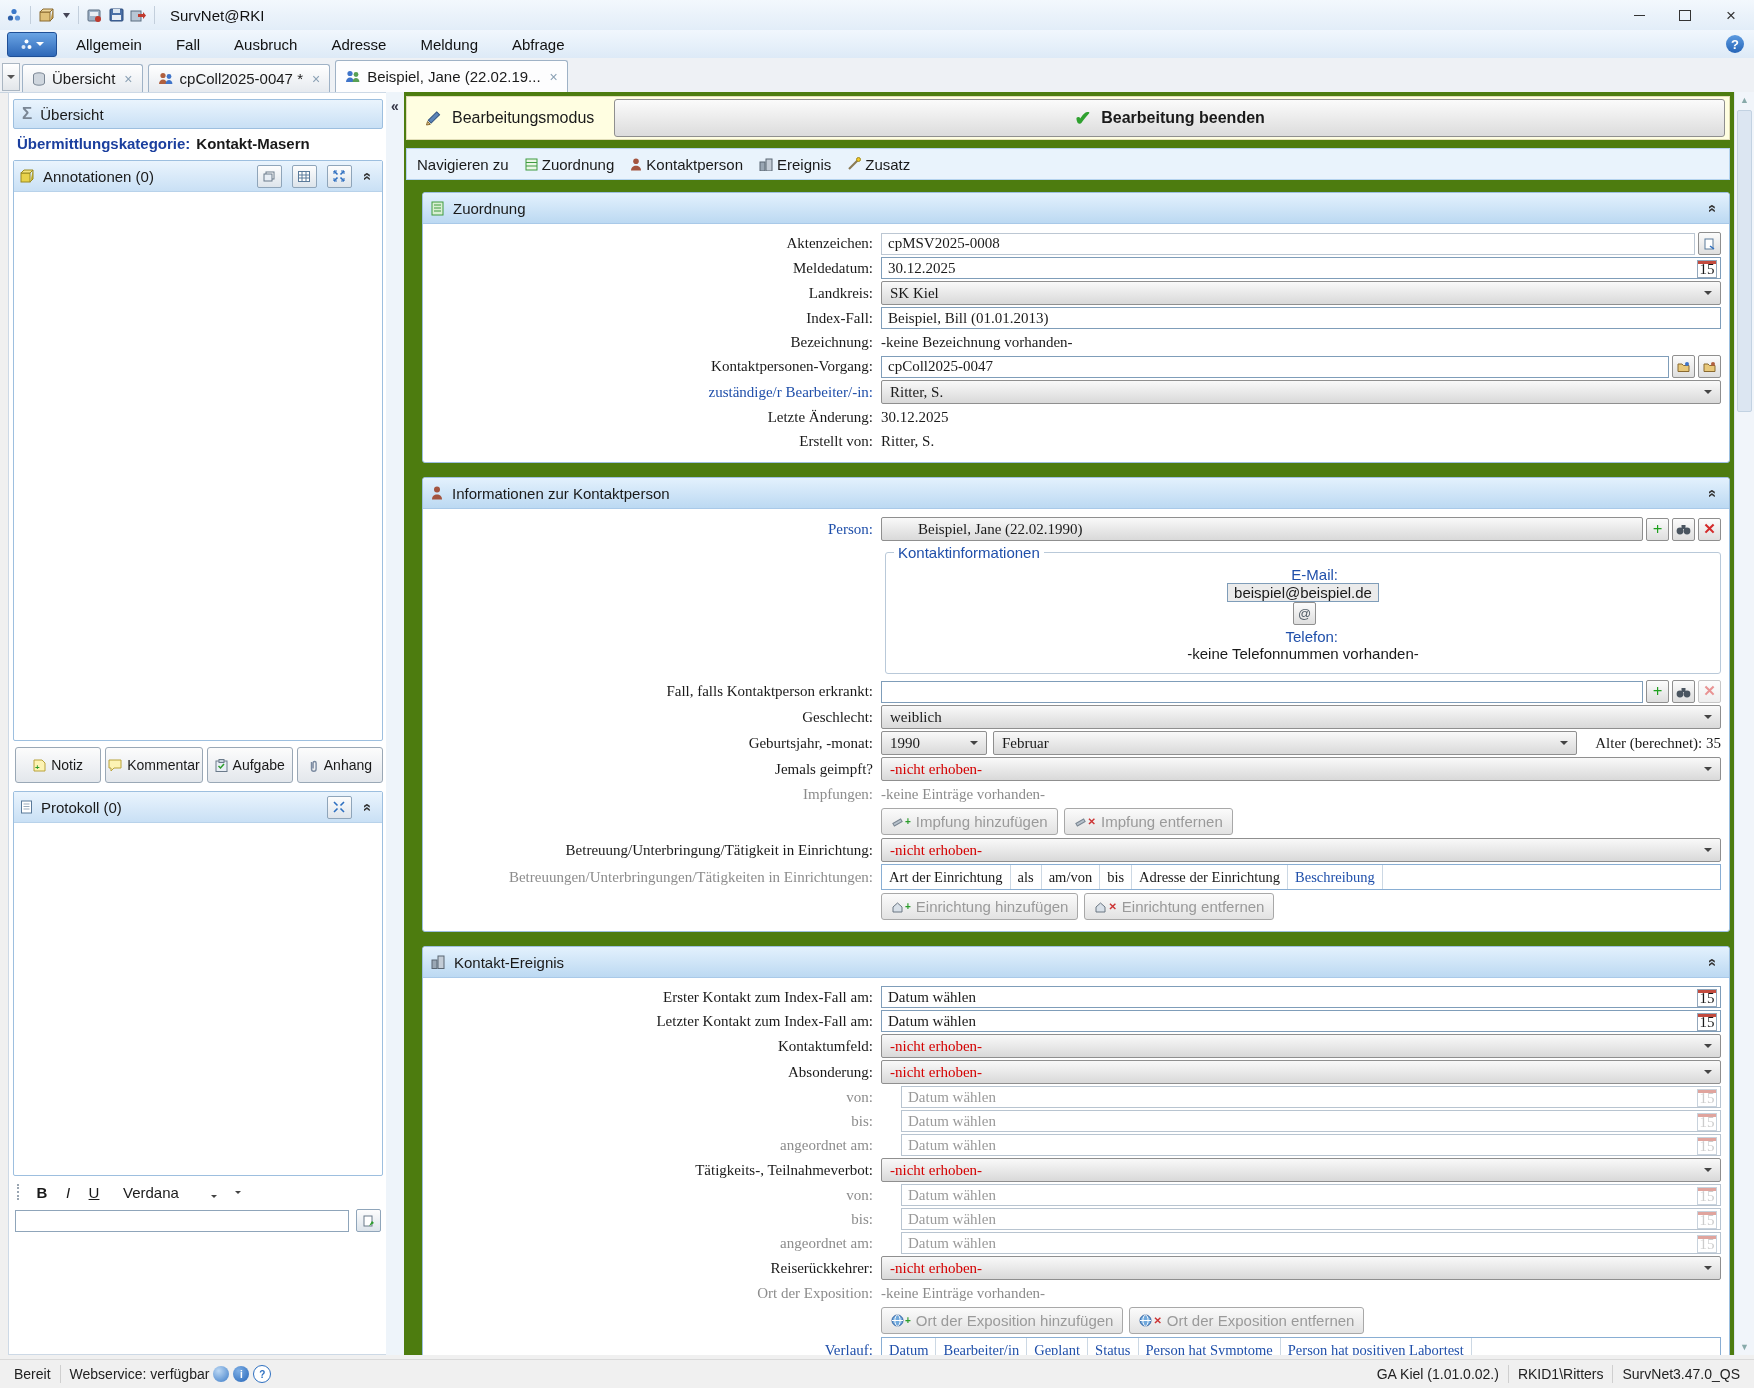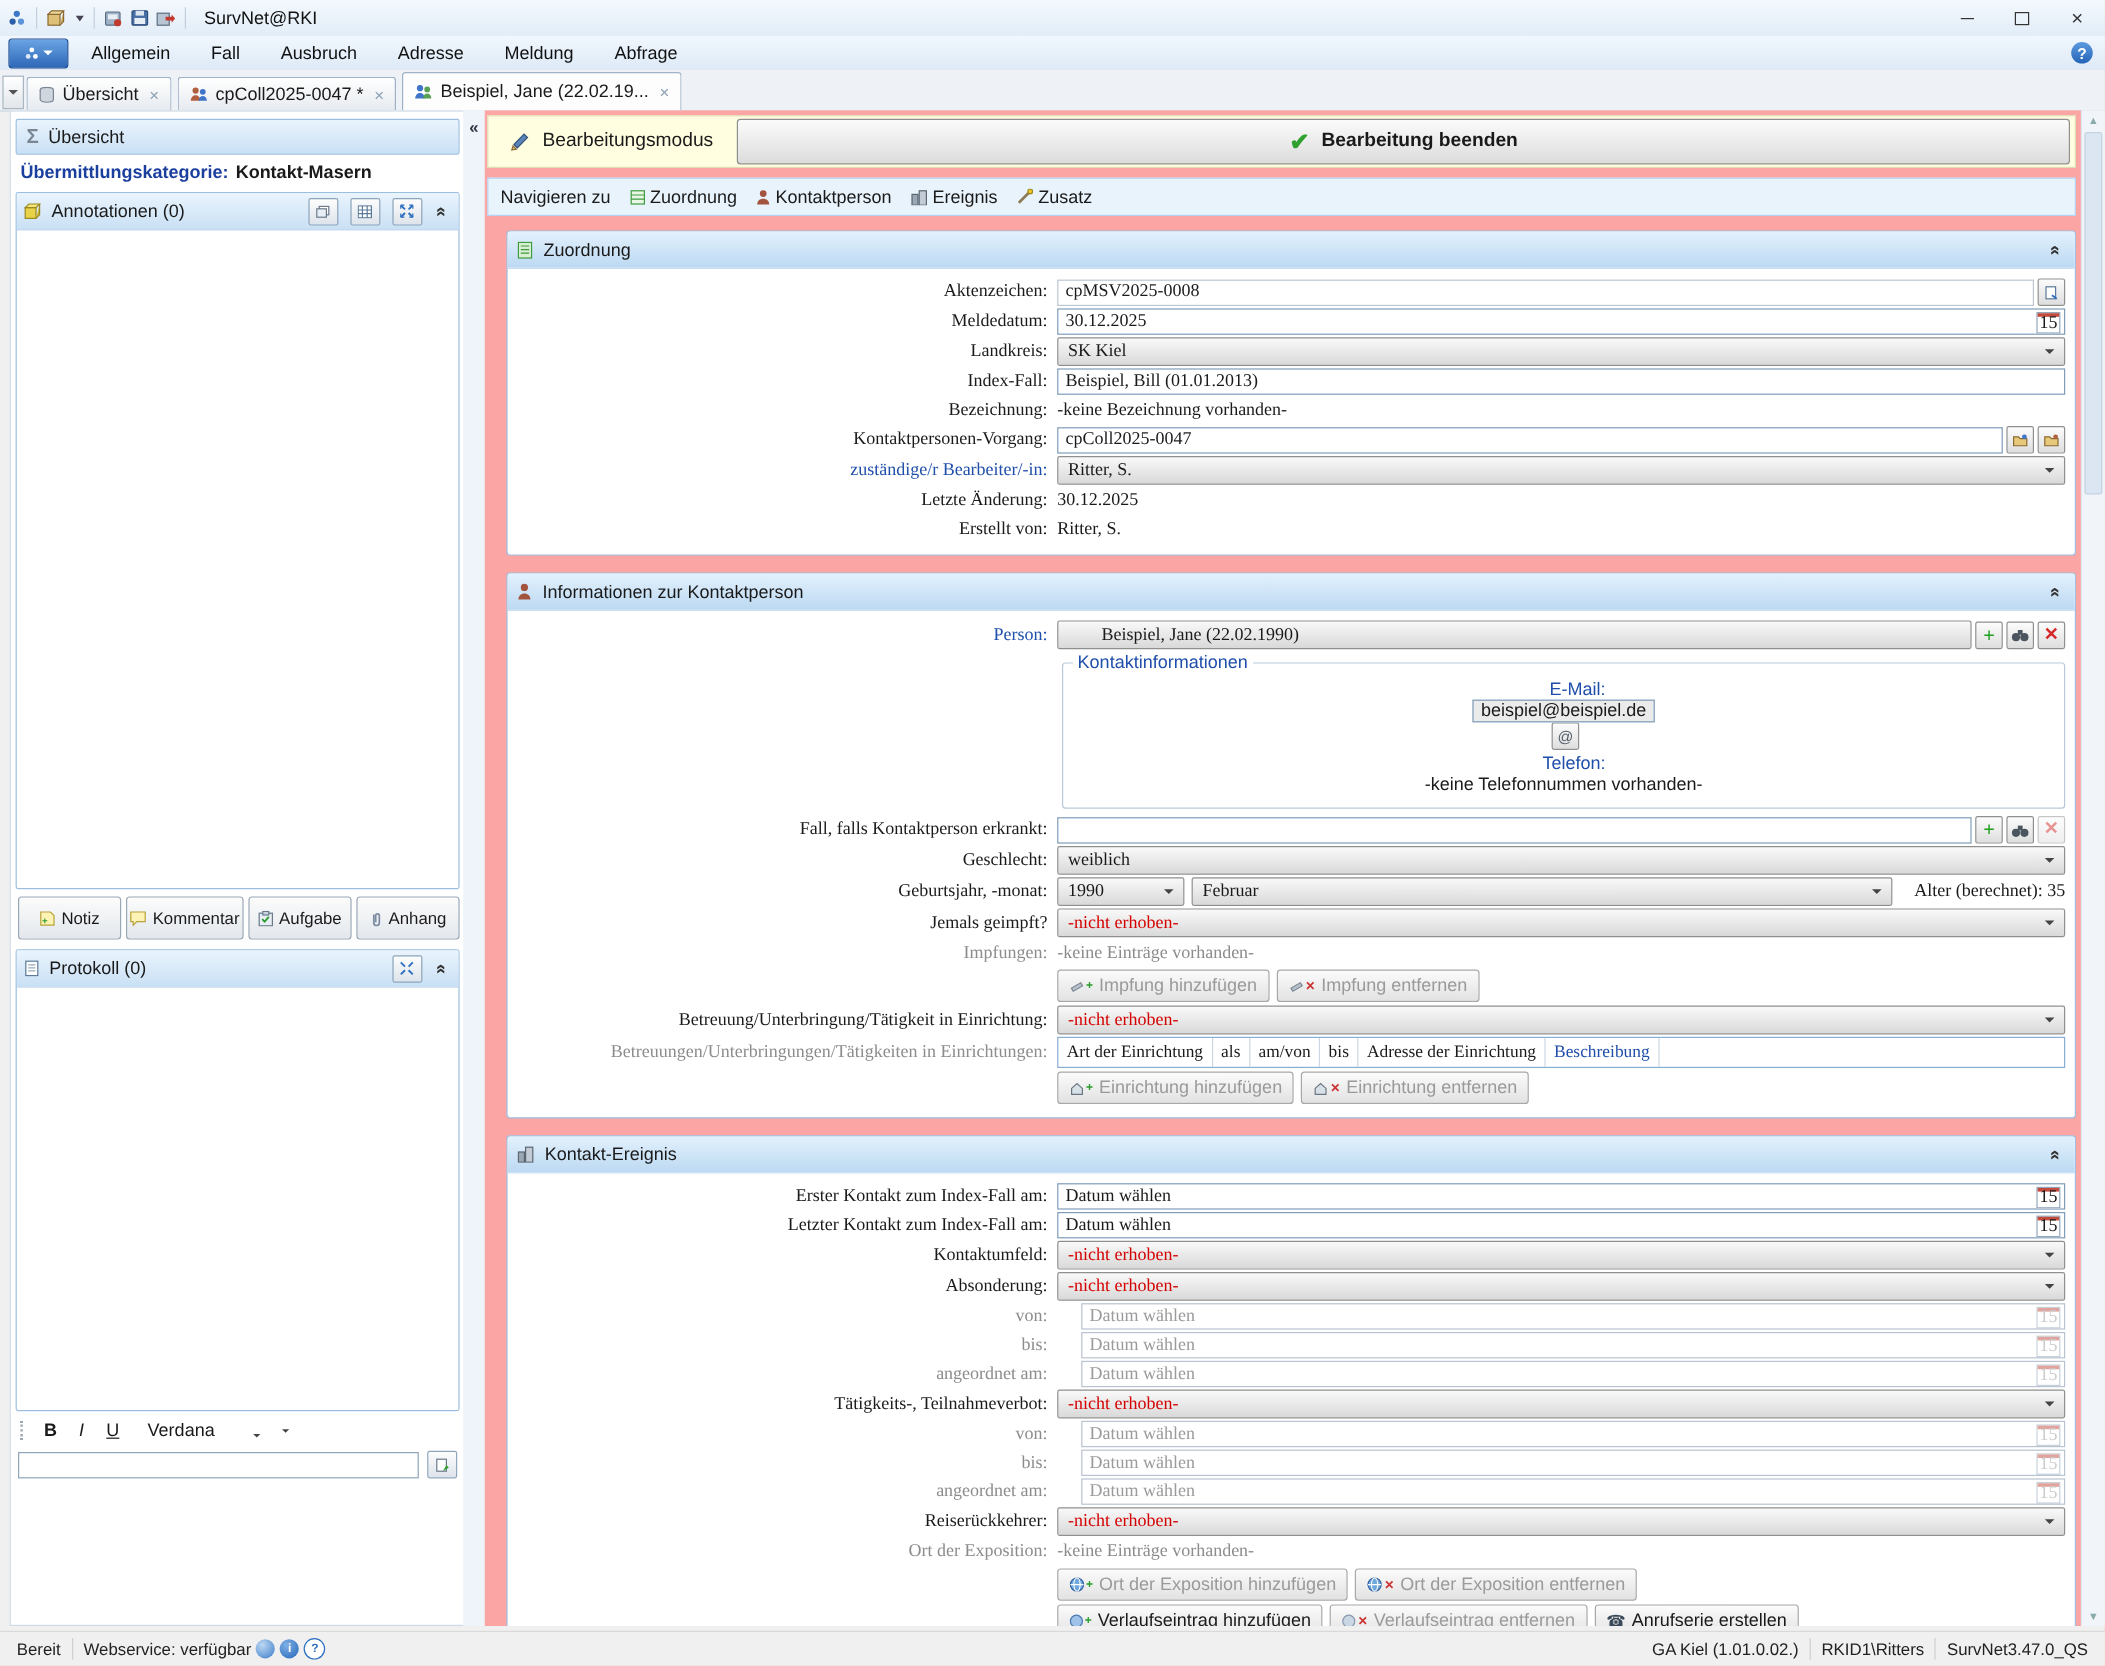--- a/index.html
+++ b/index.html
@@ -67,21 +67,21 @@
   .fmt{width:20px;height:20px;display:flex;align-items:center;justify-content:center;border:1px solid transparent;}
   #fontdd{display:flex;align-items:flex-end;gap:32px;margin-left:8px;padding:1px 6px;}
   .dn-sm{width:0;height:0;border:3.5px solid transparent;border-top-color:#444;margin-top:4px;}
   #sb-inputrow{display:flex;align-items:center;gap:5px;padding:4px 6px;}
   #sb-input{flex:1;height:20px;border:1px solid #8fa5ba;background:#fff;}
   
   #splitter{position:absolute;left:386px;top:92px;width:18px;bottom:33px;background:#eef4fa;border-right:1px solid #d5e2ee;}
   #collapse-left{position:absolute;top:4px;left:1px;width:16px;height:20px;color:#334;
     font-weight:bold;font-size:14px;display:flex;align-items:center;justify-content:center;}
   
-  #main{position:absolute;left:404px;top:92px;right:20px;bottom:33px;background:#fca5a5;overflow:hidden;padding-top:2px;}
+  #main{position:absolute;left:404px;top:92px;right:20px;bottom:33px;background:#4d7c0f;overflow:hidden;padding-top:2px;}
   #mainscroll{position:absolute;right:0;top:92px;bottom:33px;width:19px;background:#f1f5fa;border-left:1px solid #dde6ef;}
   #mainscroll .thumb{position:absolute;left:2px;right:2px;top:18px;height:300px;background:#dce6f2;border:1px solid #c2d2e2;border-radius:2px;}
   #mainscroll .ar{position:absolute;left:0;right:0;height:16px;color:#8aa;font-size:9px;display:flex;align-items:center;justify-content:center;}
   
   #editbar{height:42px;margin:2px 4px 8px 2px;background:#fffee1;border:1px solid #e0ddb6;
     display:flex;align-items:center;}
   #editmode{display:flex;align-items:center;gap:10px;padding:0 20px 0 18px;font-size:16px;}
   #finishbtn{flex:1;height:36px;margin-right:4px;border:1px solid #8f8f8f;border-radius:3px;
     background:linear-gradient(#fbfbfb,#dcdcdc);display:flex;align-items:center;justify-content:center;gap:10px;
     font-size:16px;font-weight:bold;}
@@ -842,20 +842,34 @@
         <span class="abtn off">
           <svg width="13" height="13">
               <circle cx="6.5" cy="6.5" r="5.5" fill="#6fa8dc" stroke="#2f5f9f"></circle>
               <ellipse cx="6.5" cy="6.5" rx="2.6" ry="5.5" fill="none" stroke="#fff"></ellipse>
               <line x1="1" y1="6.5" x2="12" y2="6.5" stroke="#fff"></line>
             </svg>
             <span class="ov r">✕</span>
           <span>Ort der Exposition entfernen</span>
         </span>
       </div>
+      <div class="row">
+        <span class="lbl blue">Verlauf:</span>
+        <span class="ctl">
+          <span class="hdrtable vtab">
+            <span class="cell">Datum</span>
+            <span class="cell">Bearbeiter/in</span>
+            <span class="cell">Geplant</span>
+            <span class="cell">Status</span>
+            <span class="cell">Person hat Symptome</span>
+            <span class="cell">Person hat positiven Labortest</span>
+            <span class="cell fill"></span>
+          </span>
+        </span>
+      </div>
       <div class="btnrow">
         <span class="abtn">
           <svg width="12" height="12">
               <circle cx="6" cy="6" r="5" fill="#9fc2e8" stroke="#4a7ab0"></circle>
             </svg>
             <span class="ov g">+</span>
           <span>Verlaufseintrag hinzufügen</span>
         </span>
         <span class="abtn off">
           <svg width="12" height="12">

